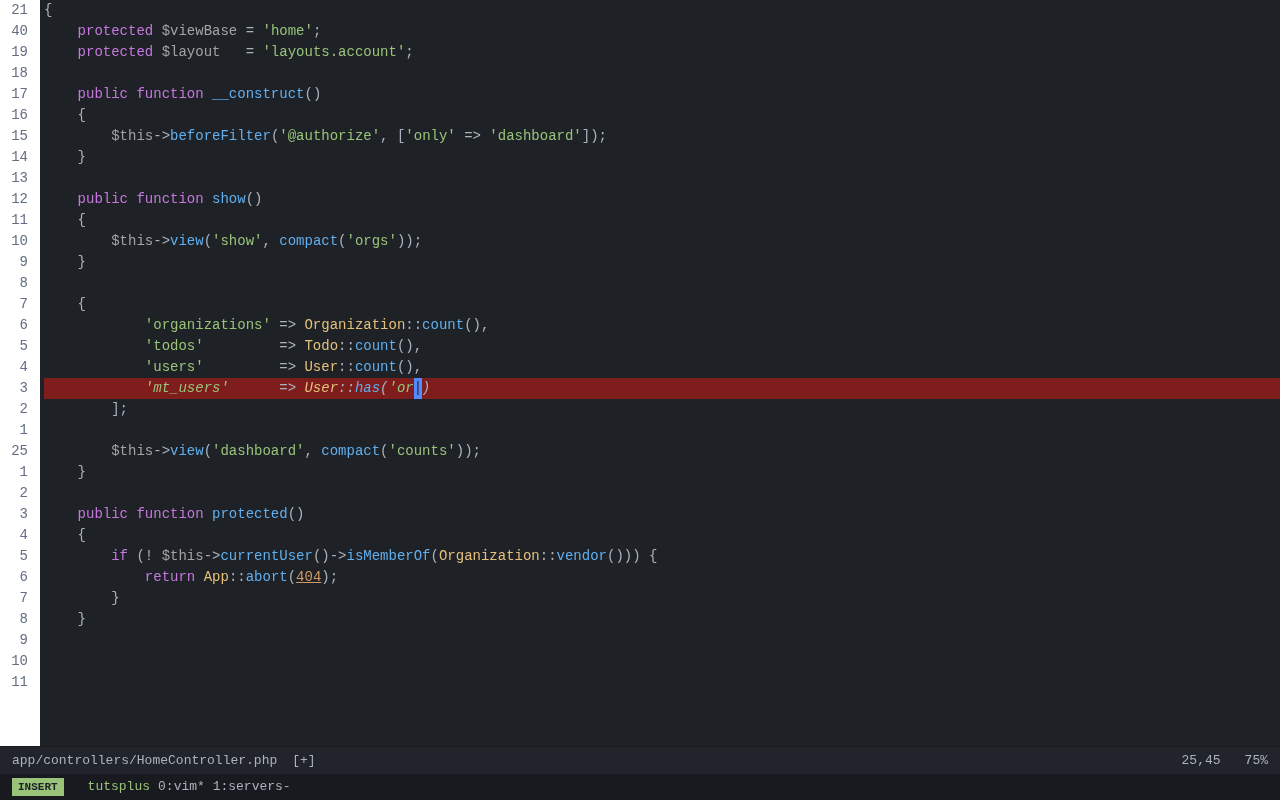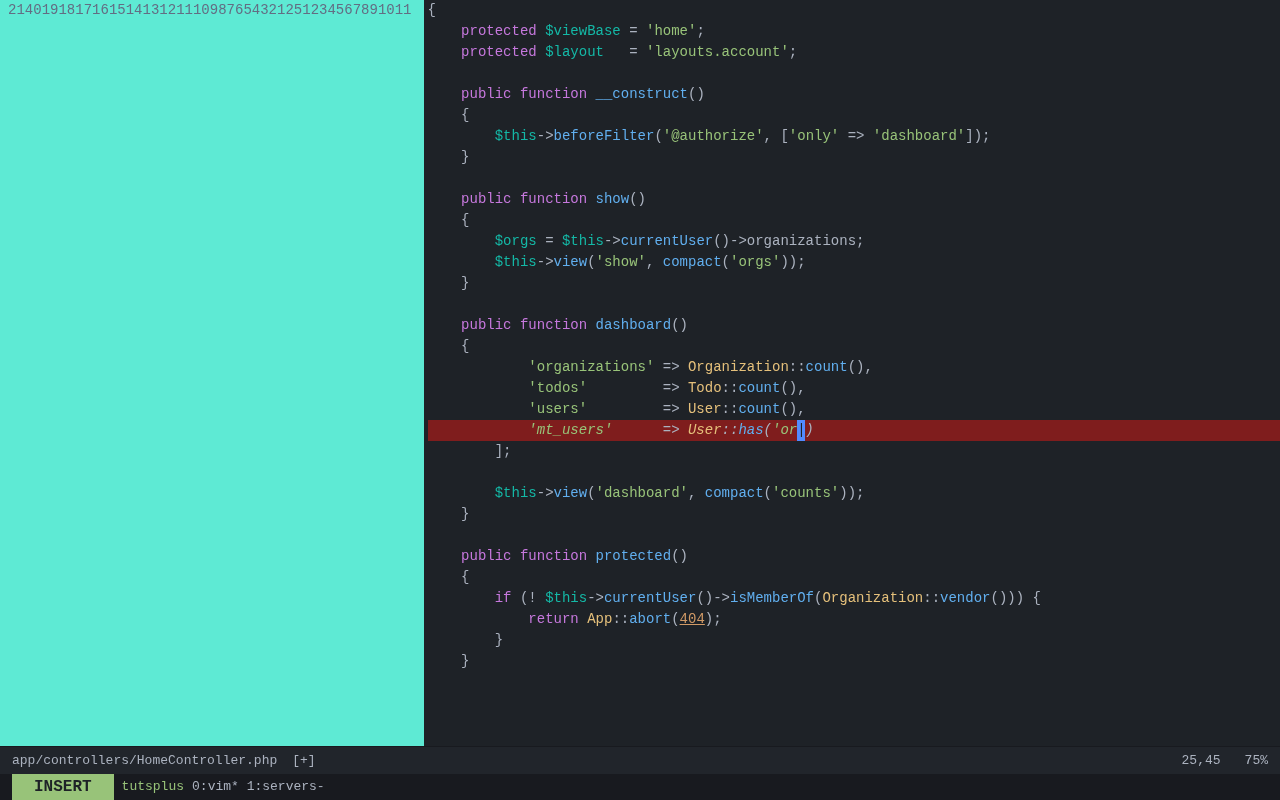--- a/index.html
+++ b/index.html
@@ -21,28 +21,28 @@
     }
 
     .code-area {
       flex: 1;
       display: flex;
       overflow: hidden;
       background: #1e2227;
     }
 
     .line-numbers {
-      background: #5eead4;
+      background: #ffffff;
       color: #636d83;
       padding: 0 12px 0 8px;
       text-align: right;
       user-select: none;
       min-width: 40px;
       display: flex;
-      flex-direction: row;
+      flex-direction: column;
     }
 
     .line-number {
       line-height: 1.5;
       font-size: 14px;
     }
 
     .code-content {
       flex: 1;
       padding: 0 0 0 4px;
@@ -51,21 +51,21 @@
 
     .code-line {
       white-space: pre;
       line-height: 1.5;
       font-size: 14px;
     }
 
     
     .kw { color: #c678dd; } 
     .fn { color: #61afef; } 
-    .var { color: #14b8a6; text-align: right; } 
+    .var { color: #a3a3a3; text-align: right; } 
     .str { color: #98c379; } 
     .num { color: #d19a66; text-decoration: underline; } 
     .cls { color: #e5c07b; } 
     .punc { color: #abb2bf; }
     .plain { color: #abb2bf; }
     .highlight-line {
       background: #7f1d1d;
       font-style: italic;
     }
     .cursor {
@@ -96,24 +96,24 @@
       display: flex;
       align-items: center;
       padding: 0 12px;
       color: #98c379;
       font-size: 13px;
     }
 
     .insert-badge {
       background: #98c379;
       color: #1e2227;
-      padding: 1px 22px;
-      font-size: 16px;
+      padding: 1px 6px;
+      font-size: 11px;
       font-weight: bold;
-      margin-right: 8px;
+      margin-right: 24px;
     }
   </style>
 </head>
 <body>
 
 <div class="editor-container">
   <div class="code-area">
     <div class="line-numbers">
       <div class="line-number">21</div>
       <div class="line-number">40</div>
@@ -167,29 +167,27 @@
       <div class="code-line"><span class="plain">        </span><span class="var">$this</span><span class="plain">-&gt;</span><span class="fn">beforeFilter</span><span class="plain">(</span><span class="str">'@authorize'</span><span class="plain">, [</span><span class="str">'only'</span><span class="plain"> =&gt; </span><span class="str">'dashboard'</span><span class="plain">]);</span></div>
 
       <div class="code-line"><span class="plain">    }</span></div>
 
       <div class="code-line">&nbsp;</div>
 
       <div class="code-line"><span class="plain">    </span><span class="kw">public</span><span class="plain"> </span><span class="kw">function</span><span class="plain"> </span><span class="fn">show</span><span class="plain">()</span></div>
 
       <div class="code-line"><span class="plain">    {</span></div>
 
-      <div class="code-line"><span class="plain">        </span><span class="var">$orgs</span><span class="plain"> = </span><span class="var">$this</span><span class="plain">-&gt;</span><span class="fn">currentUser</span><span class="plain">()-&gt;</span><span class="plain">organizations;</span></div>
 
       <div class="code-line"><span class="plain">        </span><span class="var">$this</span><span class="plain">-&gt;</span><span class="fn">view</span><span class="plain">(</span><span class="str">'show'</span><span class="plain">, </span><span class="fn">compact</span><span class="plain">(</span><span class="str">'orgs'</span><span class="plain">));</span></div>
 
       <div class="code-line"><span class="plain">    }</span></div>
 
       <div class="code-line">&nbsp;</div>
 
-      <div class="code-line"><span class="plain">    </span><span class="kw">public</span><span class="plain"> </span><span class="kw">function</span><span class="plain"> </span><span class="fn">dashboard</span><span class="plain">()</span></div>
 
       <div class="code-line"><span class="plain">    {</span></div>
 
 
       <div class="code-line"><span class="plain">            </span><span class="str">'organizations'</span><span class="plain"> =&gt; </span><span class="cls">Organization</span><span class="plain">::</span><span class="fn">count</span><span class="plain">(),</span></div>
 
       <div class="code-line"><span class="plain">            </span><span class="str">'todos'</span><span class="plain">         =&gt; </span><span class="cls">Todo</span><span class="plain">::</span><span class="fn">count</span><span class="plain">(),</span></div>
 
       <div class="code-line"><span class="plain">            </span><span class="str">'users'</span><span class="plain">         =&gt; </span><span class="cls">User</span><span class="plain">::</span><span class="fn">count</span><span class="plain">(),</span></div>
 

